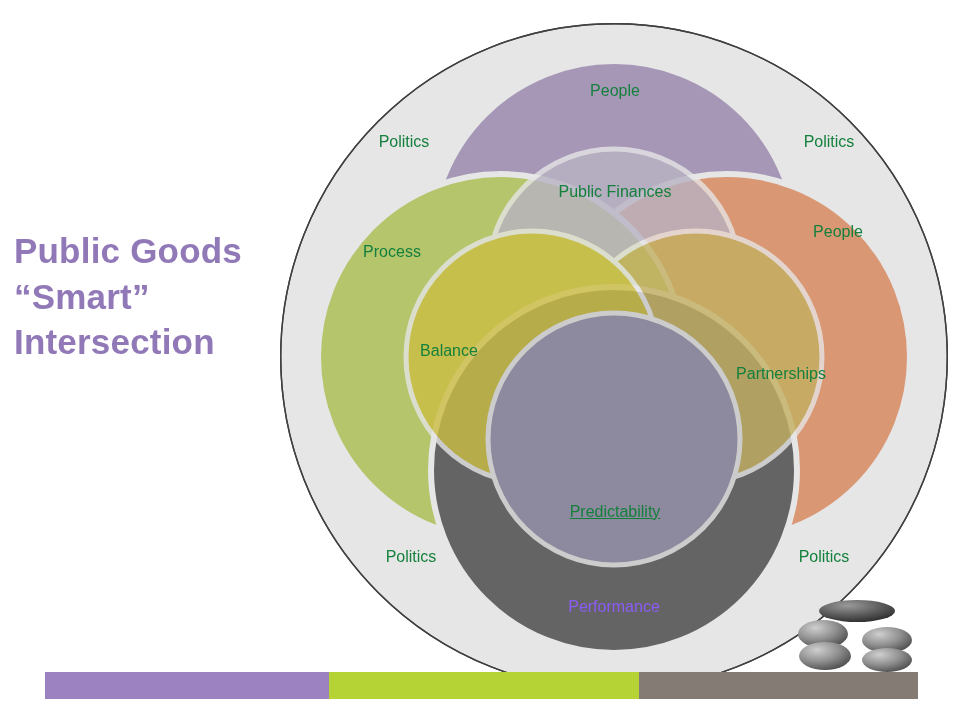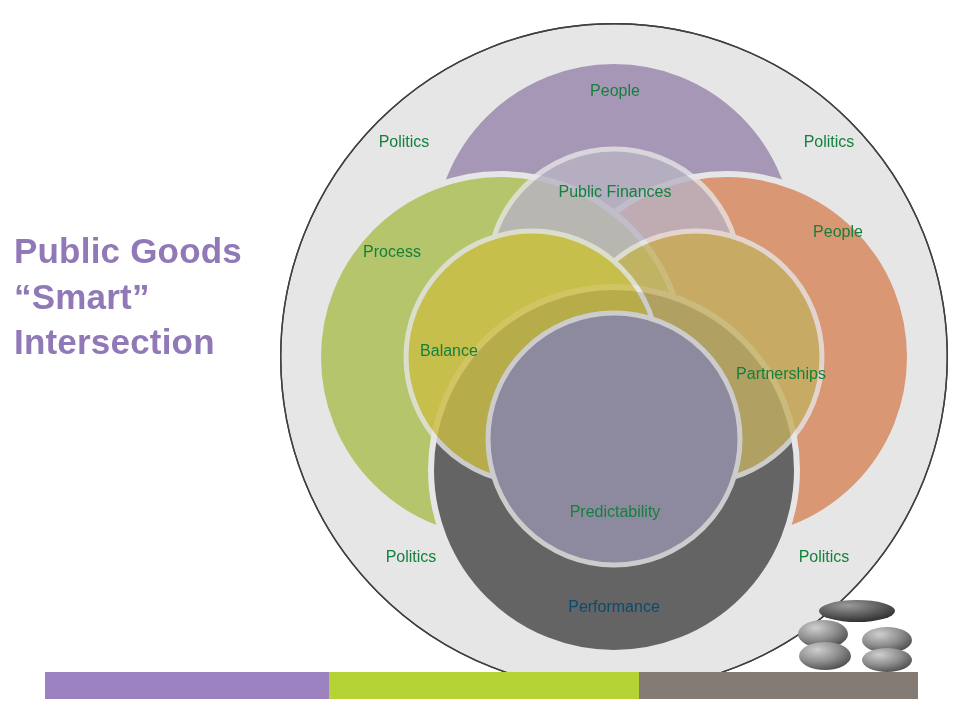--- a/index.html
+++ b/index.html
@@ -38,21 +38,21 @@
   #venn svg{display:block;width:672px;height:672px;overflow:visible;}
 
   .venn-label{
     position:absolute;
     font-size:16px;
     color:#15803d;
     white-space:nowrap;
     transform:translate(-50%,-50%);
     pointer-events:none;
   }
-  .venn-label.light{color:#0c4a6e;}
+  .venn-label.light{color:#8b5cf6;}
 
   
   #logo{
     position:absolute;
     left:58px;top:614px;
     width:160px;height:38px;
   }
   #logo svg{display:block;}
 
   
@@ -115,21 +115,21 @@
   </div>
 
   <div class="venn-label" style="left:615px;top:91px;">People</div>
   <div class="venn-label" style="left:404px;top:142px;">Politics</div>
   <div class="venn-label" style="left:829px;top:142px;">Politics</div>
   <div class="venn-label" style="left:615px;top:192px;">Public Finances</div>
   <div class="venn-label" style="left:838px;top:232px;">People</div>
   <div class="venn-label" style="left:392px;top:231px;margin-top:21px;">Process</div>
   <div class="venn-label" style="left:449px;top:351px;">Balance</div>
   <div class="venn-label" style="left:781px;top:351px;margin-top:23px;">Partnerships</div>
-  <div class="venn-label" style="left:615px;top:512px;">Predictability</div>
+  <div class="venn-label" style="left:615px;top:512px;text-decoration:underline;">Predictability</div>
   <div class="venn-label" style="left:411px;top:557px;">Politics</div>
   <div class="venn-label" style="left:824px;top:557px;">Politics</div>
   <div class="venn-label light" style="left:614px;top:607px;">Performance</div>
 
 
   <div id="stones">
     <svg viewBox="0 0 120 78" xmlns="http://www.w3.org/2000/svg">
       <defs>
         <radialGradient id="sg" cx="35%" cy="28%" r="78%">
           <stop offset="0%" stop-color="#cfcfcf"></stop>

